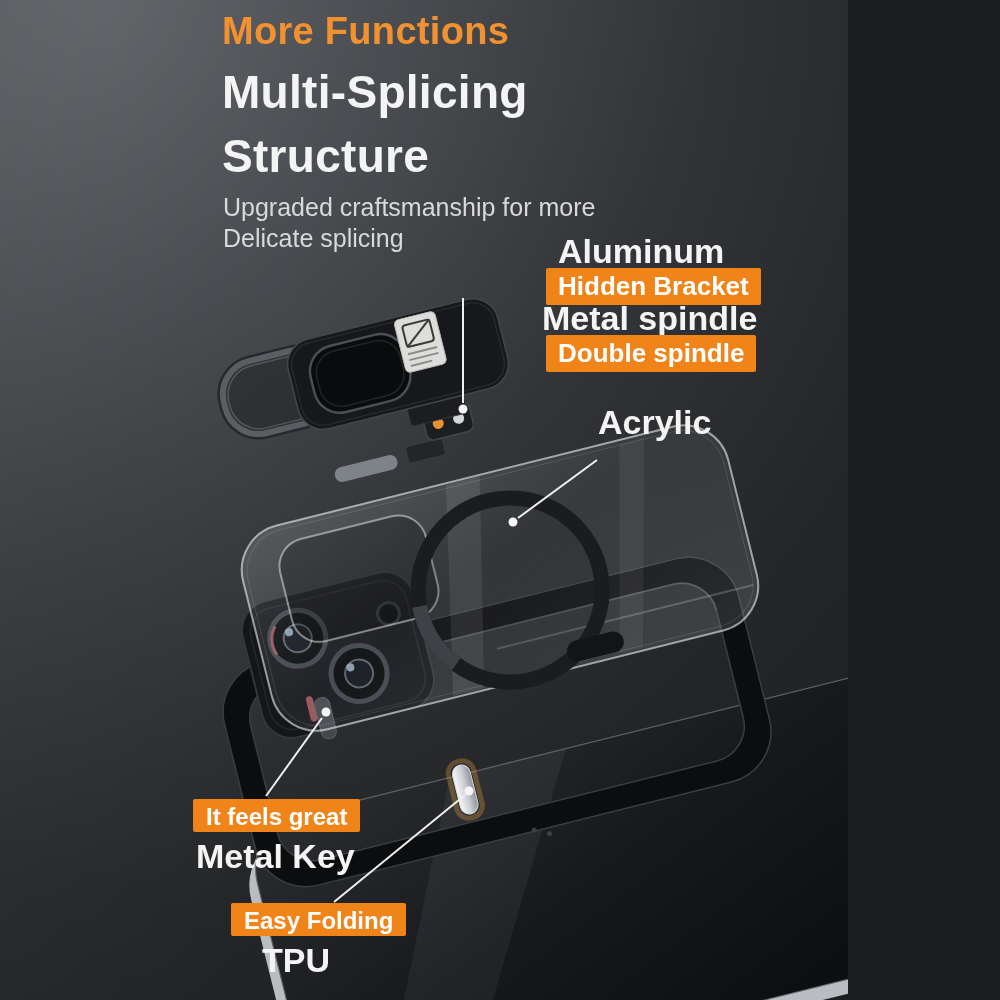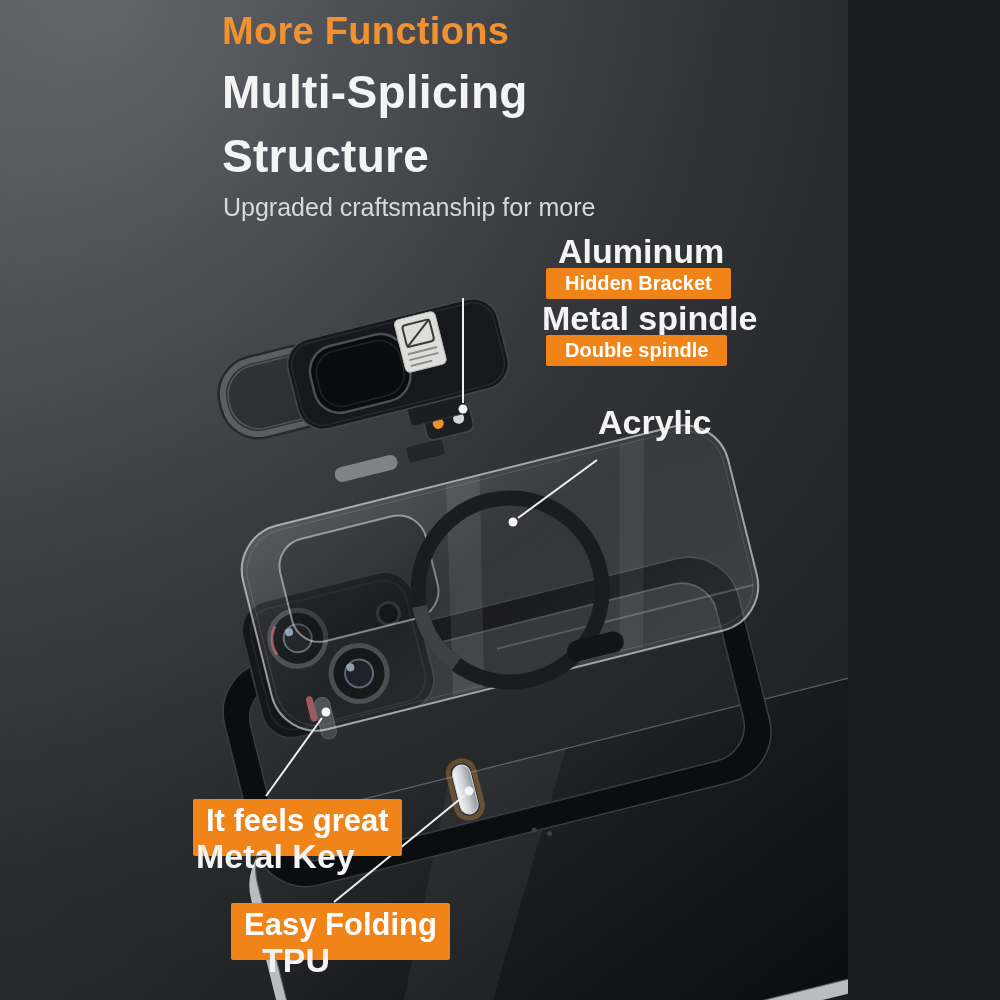--- a/index.html
+++ b/index.html
@@ -20,24 +20,24 @@
   svg.scene { position:absolute; left:0; top:0; }
 
   .txt { position:absolute; color:var(--text-white,#f4f4f4); white-space:nowrap; }
   .eyebrow { font-size:38px; font-weight:700; color:var(--heading-orange,#F2912F); letter-spacing:0.3px; }
   .title { font-size:46px; font-weight:700; line-height:64px; letter-spacing:0.3px; }
   .subtitle { font-size:25px; font-weight:400; line-height:31px; color:var(--text-gray,#D9D9D9); }
   .callout-title { font-size:34px; font-weight:700; }
   .badge {
     position:absolute; display:inline-block; white-space:nowrap;
     background:var(--accent,#F08418); color:#ffffff;
-    font-size:20px; font-weight:700; line-height:1;
-    padding:5px 19px 6px; border-radius:2px;
+    font-size:26px; font-weight:700; line-height:1;
+    padding:5px 12px 6px; border-radius:2px;
   }
-  .badge-lg { font-size:31px; padding:6px 13px 20px; }
+  .badge-lg { font-size:24px; padding:6px 13px 3px; }
 </style>
 </head>
 <body>
 
 <div class="stage">
   <div class="beam"></div>
 
   <svg class="scene" width="1000" height="1000" viewBox="0 0 1000 1000" aria-hidden="true">
     <defs>
       <linearGradient id="gPhone" x1="0" y1="0" x2="1" y2="1">
@@ -158,20 +158,21 @@
 
   <div class="txt eyebrow" style="left:222px; top:10px;">More Functions</div>
 
   <div class="txt title" style="left:222px; top:60px;">
     <div>Multi-Splicing</div>
     <div>Structure</div>
   </div>
 
   <div class="txt subtitle" style="left:223px; top:192px;">
     <div>Upgraded craftsmanship for more</div>
+    <div>Delicate splicing</div>
   </div>
 
   <div class="txt callout-title" style="left:558px; top:232px;">Aluminum</div>
   <div class="badge" style="left:546px; top:268px;">Hidden Bracket</div>
 
   <div class="txt callout-title" style="left:542px; top:299px;">Metal spindle</div>
   <div class="badge" style="left:546px; top:335px;text-align:center;">Double spindle</div>
 
   <div class="txt callout-title" style="left:598px; top:403px;">Acrylic</div>
 

